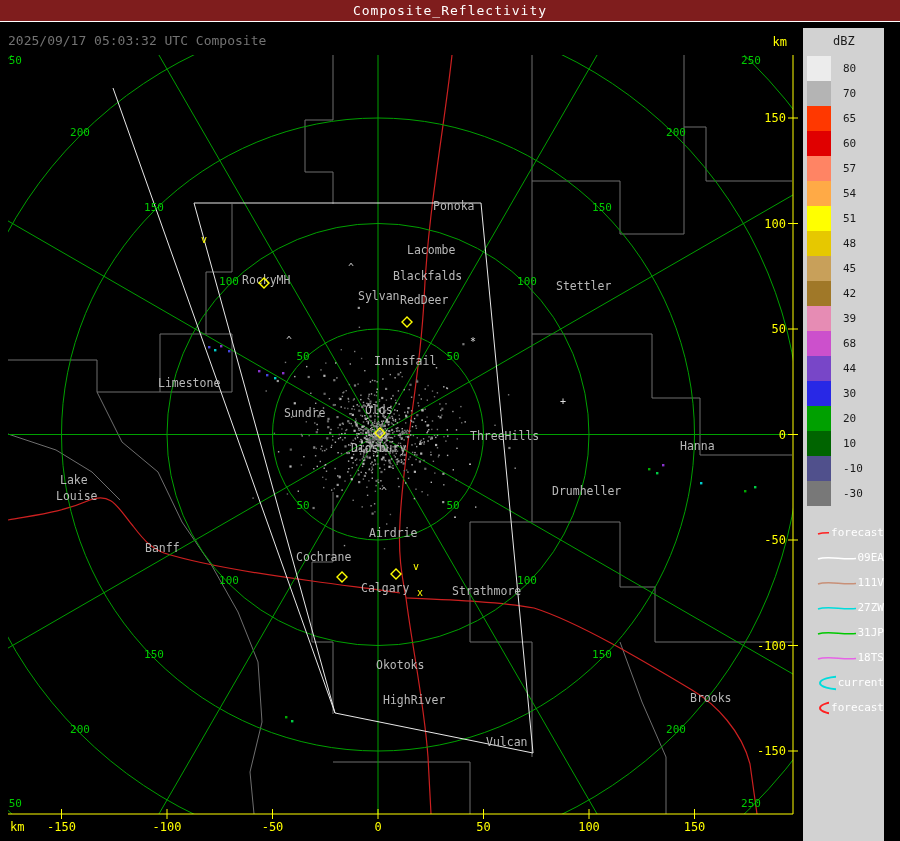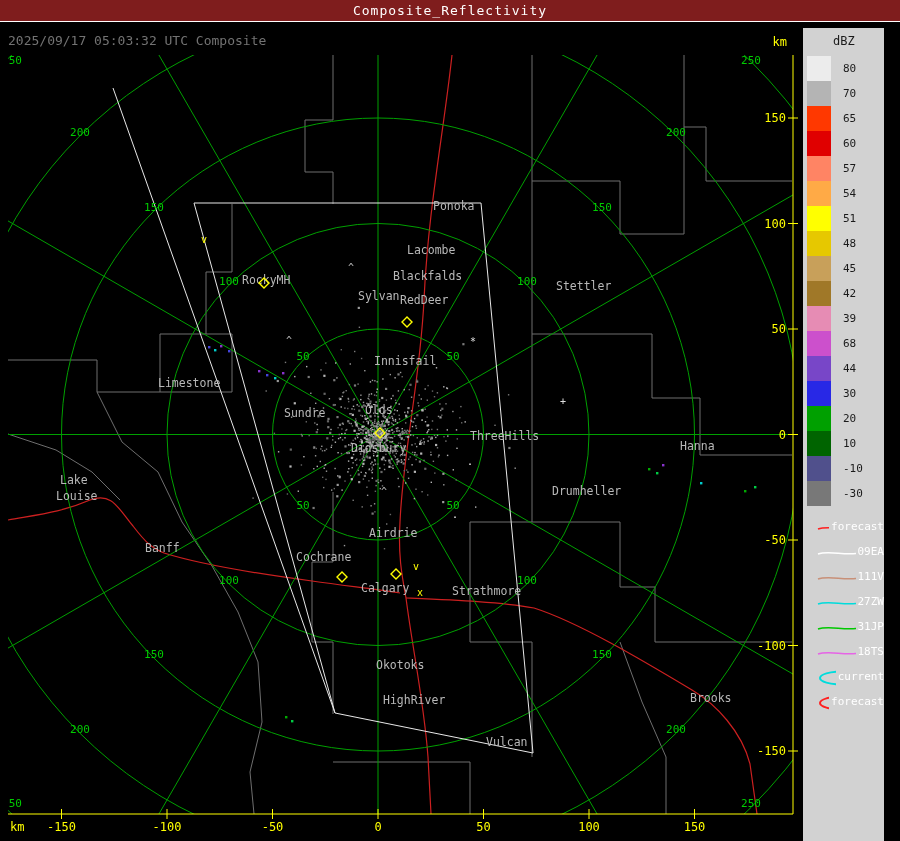--- a/index.html
+++ b/index.html
@@ -11,21 +11,21 @@
   #timestamp{position:absolute;top:33px;left:8px;color:#737373;font-size:13px;white-space:pre;}
   #mapsvg{position:absolute;top:0;left:0;}
   #mapsvg text{font-family:"DejaVu Sans Mono",monospace;}
   #panel{position:absolute;left:803px;top:28px;width:81px;height:813px;background:#d2d2d2;
          box-sizing:border-box;padding-top:4px;}
   .panel-title{color:#1a1a1a;font-size:12px;margin:2px 0 8px 30px;}
   .cb-row{display:flex;align-items:center;height:25px;padding-left:4px;}
   .cb-swatch{width:24px;height:25px;flex:none;}
   .cb-label{margin-left:12px;font-size:11px;color:#1a1a1a;}
   .legend{margin-top:14px;}
-  .lg-row{display:flex;align-items:flex-start;height:25px;padding-left:12px;}
+  .lg-row{display:flex;align-items:center;height:25px;padding-left:12px;}
   .lg-label{font-size:11px;color:#ffffff;margin-left:2px;white-space:nowrap;}
 </style>
 </head>
 <body>
 
 <div id="screen">
 
   <svg id="mapsvg" width="900" height="841" viewBox="0 0 900 841">
     <defs>
       <clipPath id="mapclip">

